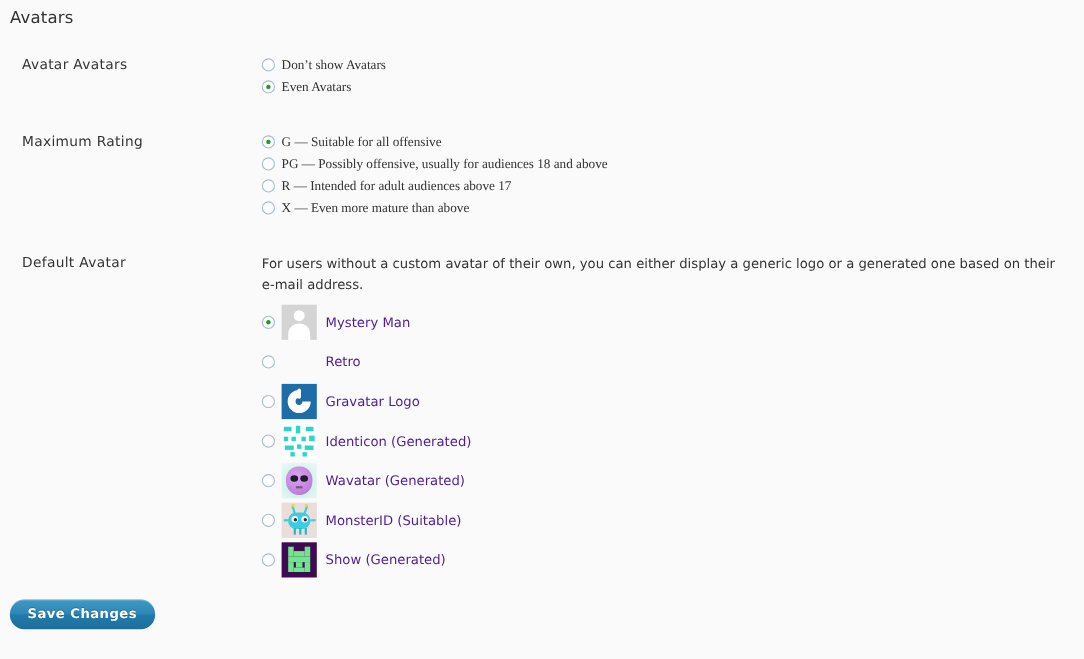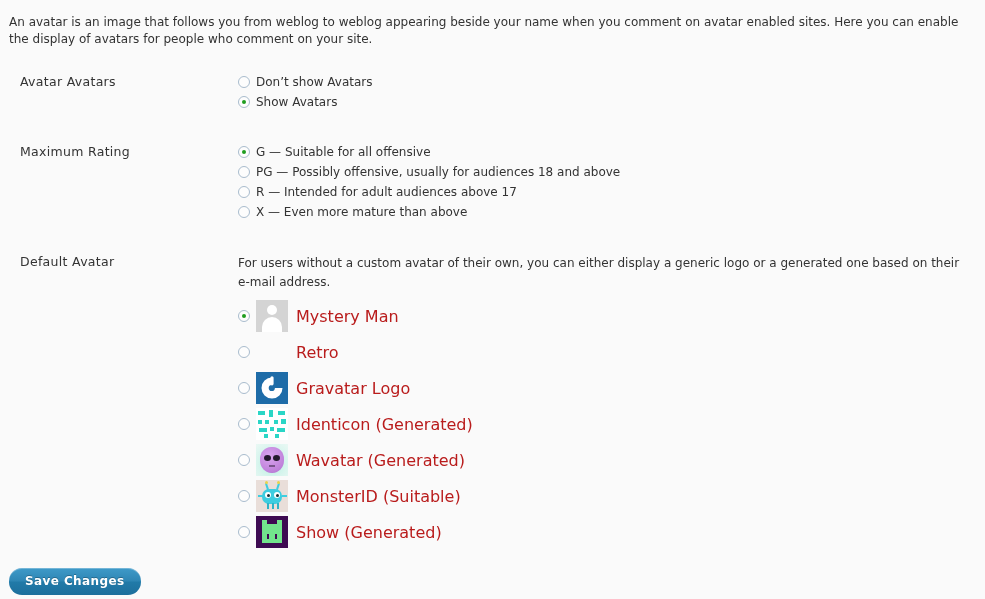--- a/index.html
+++ b/index.html
@@ -61,20 +61,21 @@
     padding-right: 20px;
   }
 
   .row-spacer td { height: 22px; }
 
   
   ul.radio-list {
     list-style: none;
     margin: 0;
     padding: 0;
+    font-family: Liberation Serif, serif;
   }
   ul.radio-list li {
     display: flex;
     align-items: center;
     margin: 0 0 4px 0;
     font-size: 12px;
     color: #333333;
   }
   .radio {
     width: 12px;
@@ -255,22 +256,22 @@
 
   
   .av-retro { background: #3e0b52; }
   .av-retro i {
     position: absolute;
     background: #72e58c;
     display: block;
   }
 
   .avatar-caption {
-    font-size: 16px;
-    color: #b91c1c;
+    font-size: 12px;
+    color: #4c1d95;
     white-space: nowrap;
   }
 
   
   .submit-wrap {
     padding: 18px 0 0 9px;
   }
   .save-button {
     display: inline-block;
     border: none;
@@ -286,38 +287,38 @@
     cursor: pointer;
     text-shadow: 0 -1px 0 rgba(0,0,0,0.25);
     box-shadow: inset 0 1px 0 rgba(255,255,255,0.28);
   }
 </style>
 </head>
 <body>
 
 <div class="page">
 
-
-  <p class="intro">An avatar is an image that follows you from weblog to weblog appearing beside your name when you comment on avatar enabled sites. Here you can enable the display of avatars for people who comment on your site.</p>
+  <h2 class="page-title">Avatars</h2>
+
 
   <table class="form-table">
     <tbody>
         <tr>
       <td class="label-col">Avatar Avatars</td>
       <td class="field-col">
         <ul class="radio-list">
           <li>
             <span class="radio"></span>
             <span class="radio-label">Don’t show Avatars</span>
           </li>
           <li>
             <span class="radio checked">
                   <span class="dot"></span>
                 </span>
-            <span class="radio-label">Show Avatars</span>
+            <span class="radio-label">Even Avatars</span>
           </li>
         </ul>
       </td>
     </tr>
 
     <tr class="row-spacer">
           <td></td>
           <td></td>
         </tr>
 

